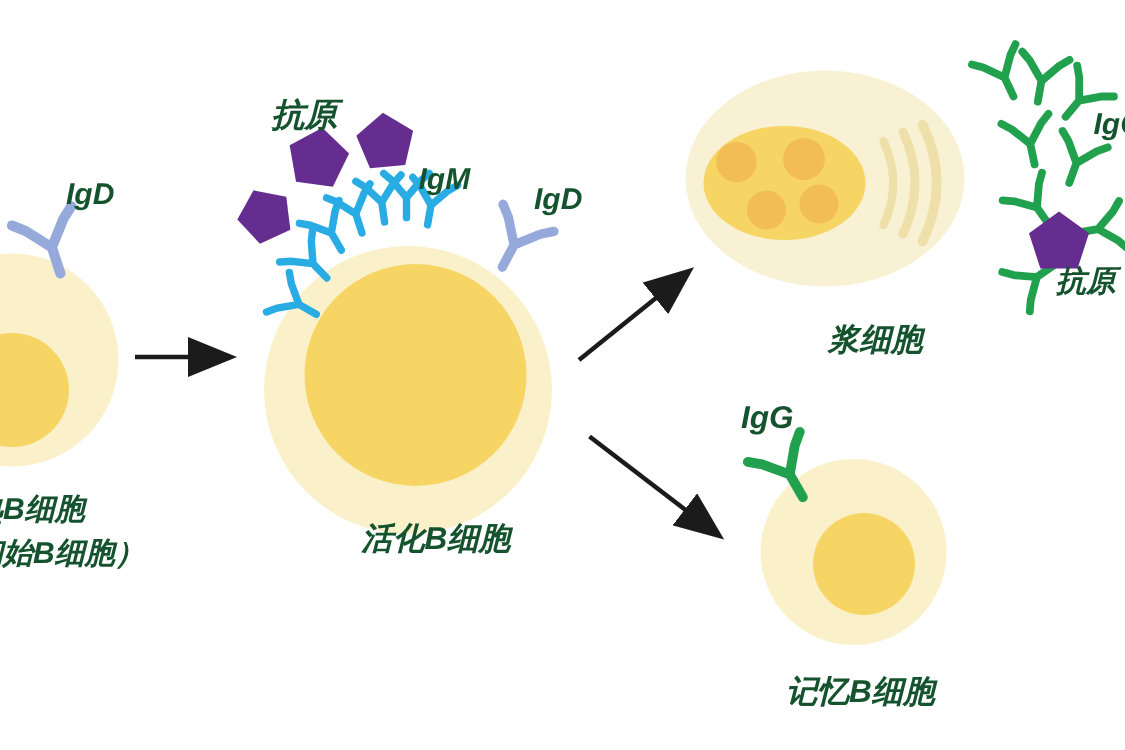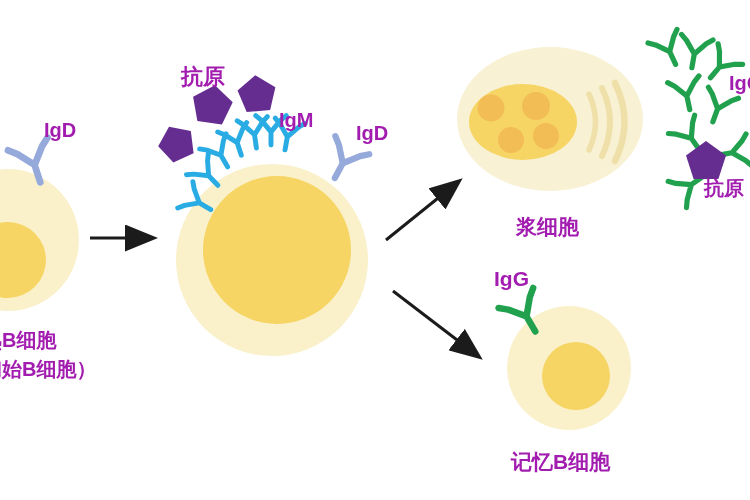--- a/index.html
+++ b/index.html
@@ -2,22 +2,22 @@
 <html><head>
 <meta charset="utf-8">
 <style>
   html,body{margin:0;padding:0;background:#fff;}
   #canvas{
     position:relative;width:750px;height:500px;overflow:hidden;
     background:#ffffff;font-family:"Liberation Sans","DejaVu Sans",sans-serif;
   }
   #diagram-svg{position:absolute;left:0;top:0;}
   .lbl{
-    position:absolute;color:#a21caf;font-weight:700;white-space:nowrap;
-    -webkit-user-select:none;user-select:none;line-height:1.2;
+    position:absolute;color:#14532d;font-weight:700;white-space:nowrap;
+    -webkit-user-select:none;user-select:none;line-height:1.2;font-style:italic;
   }
   .lbl.cn{font-size:21px;}
   .lbl.ig{font-size:20px;}
   .naive-label{font-size:20px;line-height:29px;}
 </style>
 </head>
 <body>
 
 <div id="canvas">
 
@@ -105,21 +105,22 @@
   <div class="lbl ig" style="left:44px;top:118px;">IgD</div>
 
   <div class="lbl naive-label" style="left:-38px;top:326px;">
     <div>成熟B细胞</div>
     <div>（初始B细胞）</div>
   </div>
 
   <div class="lbl cn" style="left:181px;top:64px;font-size:22px;">抗原</div>
   <div class="lbl ig" style="left:279px;top:108px;">IgM</div>
   <div class="lbl ig" style="left:356px;top:121px;">IgD</div>
+  <div class="lbl cn" style="left:241px;top:347px;">活化B细胞</div>
 
-  <div class="lbl cn" style="left:516px;top:214px;">浆细胞</div>
+  <div class="lbl cn" style="left:552px;top:214px;">浆细胞</div>
   <div class="lbl ig" style="left:729px;top:71px;">IgG</div>
   <div class="lbl cn" style="left:704px;top:176px;font-size:20px;">抗原</div>
 
   <div class="lbl ig" style="left:494px;top:266px;font-size:21px;">IgG</div>
-  <div class="lbl cn" style="left:511px;top:449px;">记忆B细胞</div>
+  <div class="lbl cn" style="left:524px;top:449px;">记忆B细胞</div>
 
 </div>
 
 </body></html>

